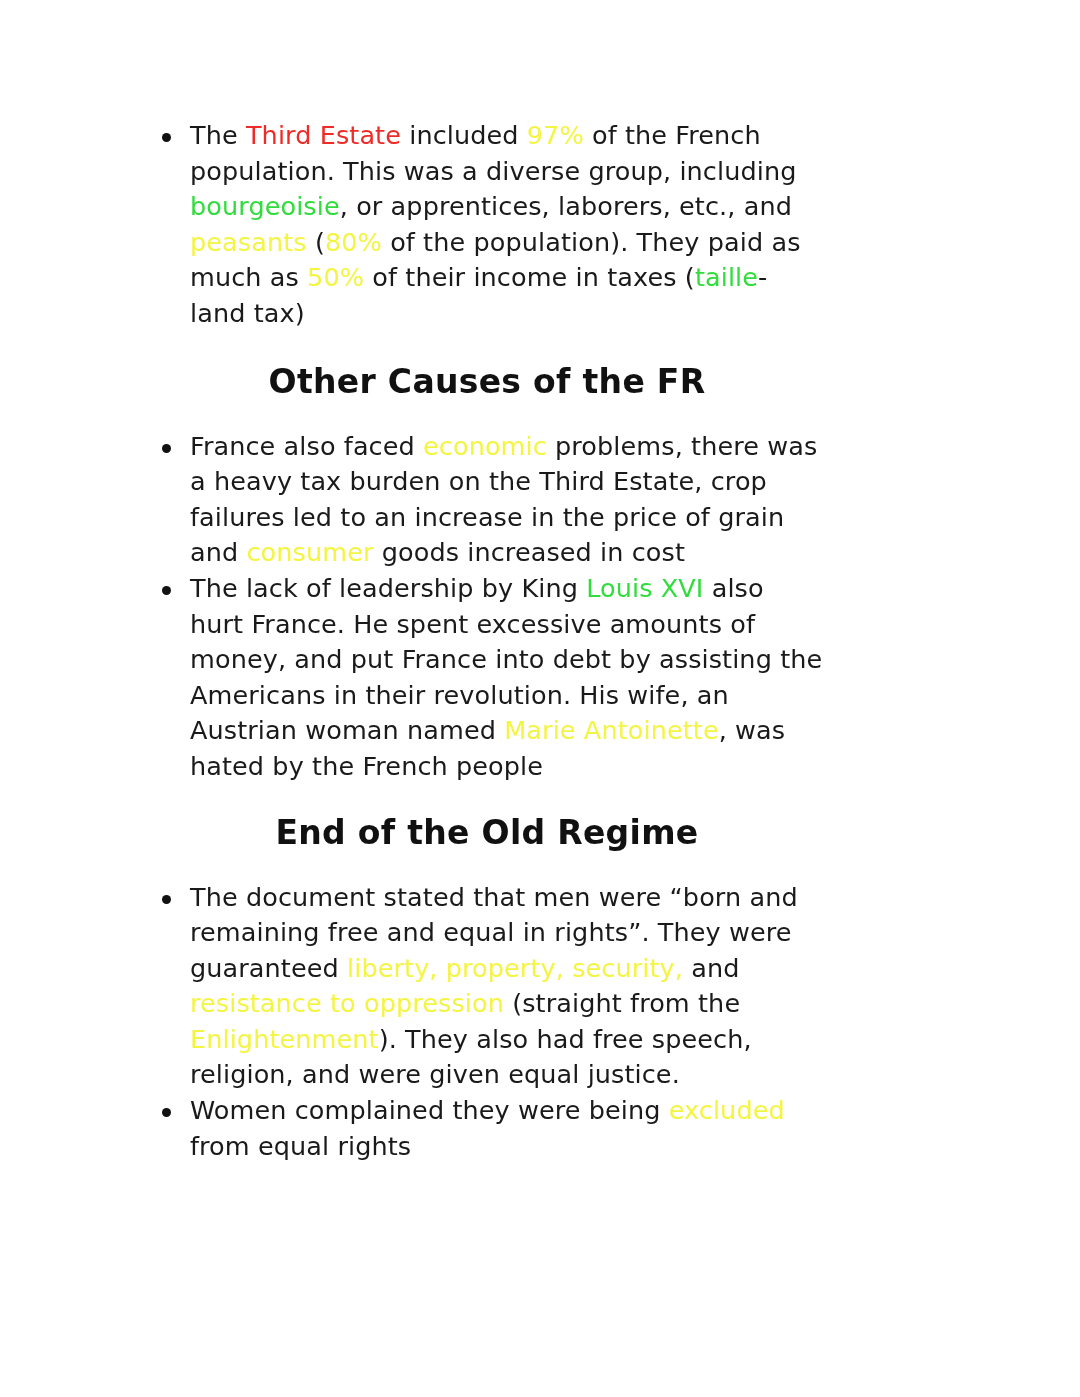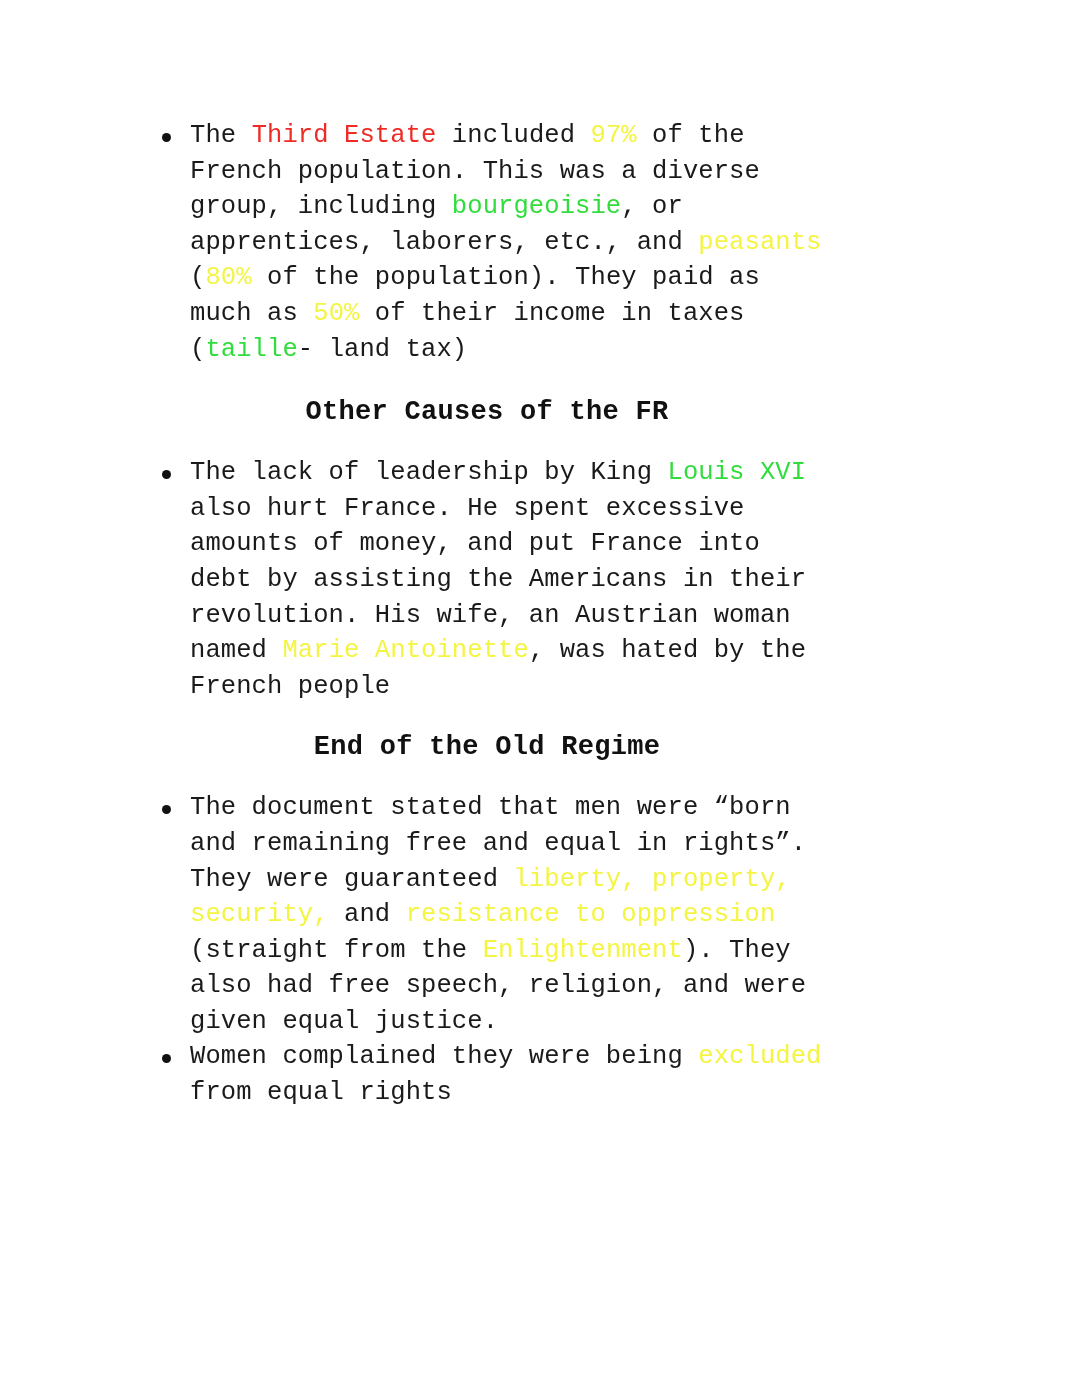--- a/index.html
+++ b/index.html
@@ -15,21 +15,20 @@
     position: relative;
     overflow: hidden;
   }
   .page {
     width: 944px;
     height: 1397px;
     background: #ffffff;
     box-sizing: border-box;
     padding: 118px 120px 0 150px;
     position: relative;
-    font-family: Liberation Mono, monospace;
   }
   .bullet-list {
     list-style: none;
     margin: 0;
     padding: 0;
   }
   .bullet-item {
     position: relative;
     padding-left: 40px;
     font-size: 25.5px;
@@ -43,21 +42,21 @@
     content: "";
     position: absolute;
     left: 12px;
     top: 15px;
     width: 9px;
     height: 9px;
     background: #111111;
     border-radius: 50%;
   }
   .section-heading {
-    font-size: 27px;
+    font-size: 33px;
     font-weight: bold;
     text-align: center;
     color: #111111;
     letter-spacing: 0.3px;
     margin: 0;
     padding: 0;
   }
   .gap-before-heading-1 { height: 30px; }
   .gap-after-heading-1 { height: 28px; }
   .gap-before-heading-2 { height: 28px; }
@@ -74,20 +73,21 @@
 
 <div class="page">
   <div id="content-root">
       <ul class="bullet-list">
         <li class="bullet-item"><span class="plain">The </span><span class="hl-red">Third Estate</span><span class="plain"> included </span><span class="hl-yellow">97%</span><span class="plain"> of the French population. This was a diverse group, including </span><span class="hl-green">bourgeoisie</span><span class="plain">, or apprentices, laborers, etc., and </span><span class="hl-yellow">peasants</span><span class="plain"> (</span><span class="hl-yellow">80%</span><span class="plain"> of the population). They paid as much as </span><span class="hl-yellow">50%</span><span class="plain"> of their income in taxes (</span><span class="hl-green">taille</span><span class="plain">- land tax)</span></li>
       </ul>
       <div class="gap-before-heading-1"></div>
       <h2 class="section-heading">Other Causes of the FR</h2>
       <div class="gap-after-heading-1"></div>
       <ul class="bullet-list">
+        <li class="bullet-item"><span class="plain">France also faced </span><span class="hl-yellow">economic</span><span class="plain"> problems, there was a heavy tax burden on the Third Estate, crop failures led to an increase in the price of grain and </span><span class="hl-yellow">consumer</span><span class="plain"> goods increased in cost</span></li>
         <li class="bullet-item"><span class="plain">The lack of leadership by King </span><span class="hl-green">Louis XVI</span><span class="plain"> also hurt France. He spent excessive amounts of money, and put France into debt by assisting the Americans in their revolution. His wife, an Austrian woman named </span><span class="hl-yellow">Marie Antoinette</span><span class="plain">, was hated by the French people</span></li>
       </ul>
       <div class="gap-before-heading-2"></div>
       <h2 class="section-heading">End of the Old Regime</h2>
       <div class="gap-after-heading-2"></div>
       <ul class="bullet-list">
         <li class="bullet-item"><span class="plain">The document stated that men were “born and remaining free and equal in rights”. They were guaranteed </span><span class="hl-yellow">liberty,</span><span class="plain"> </span><span class="hl-yellow">property,</span><span class="plain"> </span><span class="hl-yellow">security,</span><span class="plain"> and </span><span class="hl-yellow">resistance to oppression</span><span class="plain"> (straight from the </span><span class="hl-yellow">Enlightenment</span><span class="plain">). They also had free speech, religion, and were given equal justice.</span></li>
         <li class="bullet-item"><span class="plain">Women complained they were being </span><span class="hl-yellow">excluded</span><span class="plain"> from equal rights</span></li>
       </ul>
     </div>

